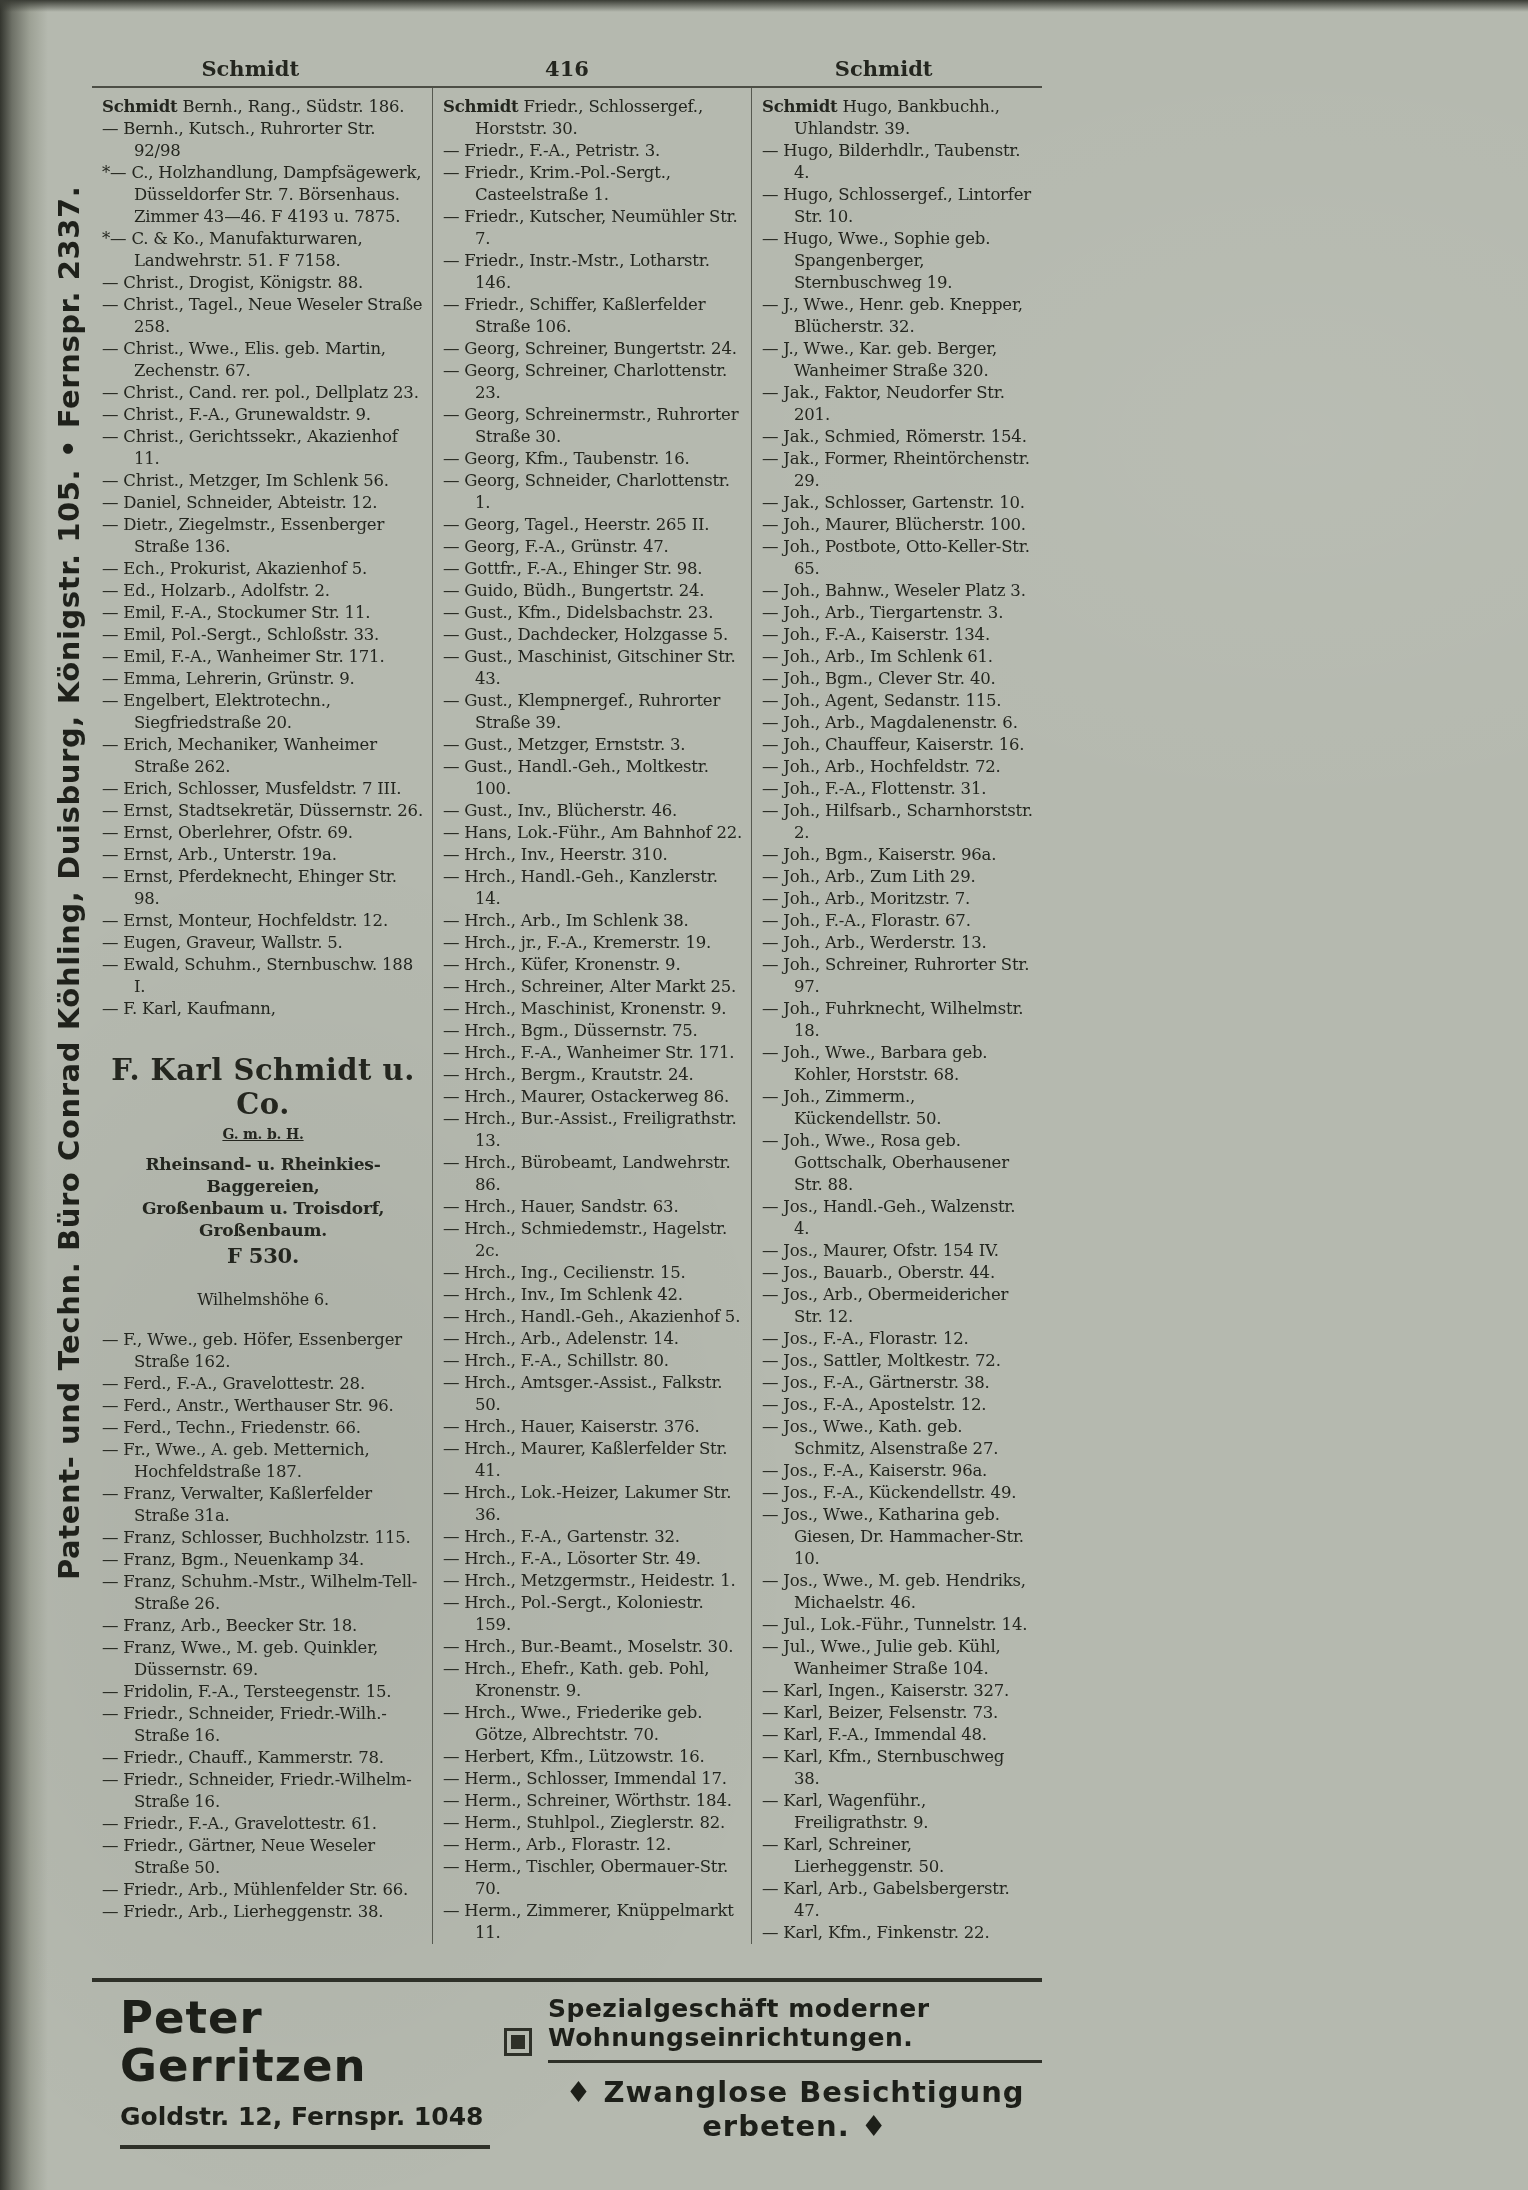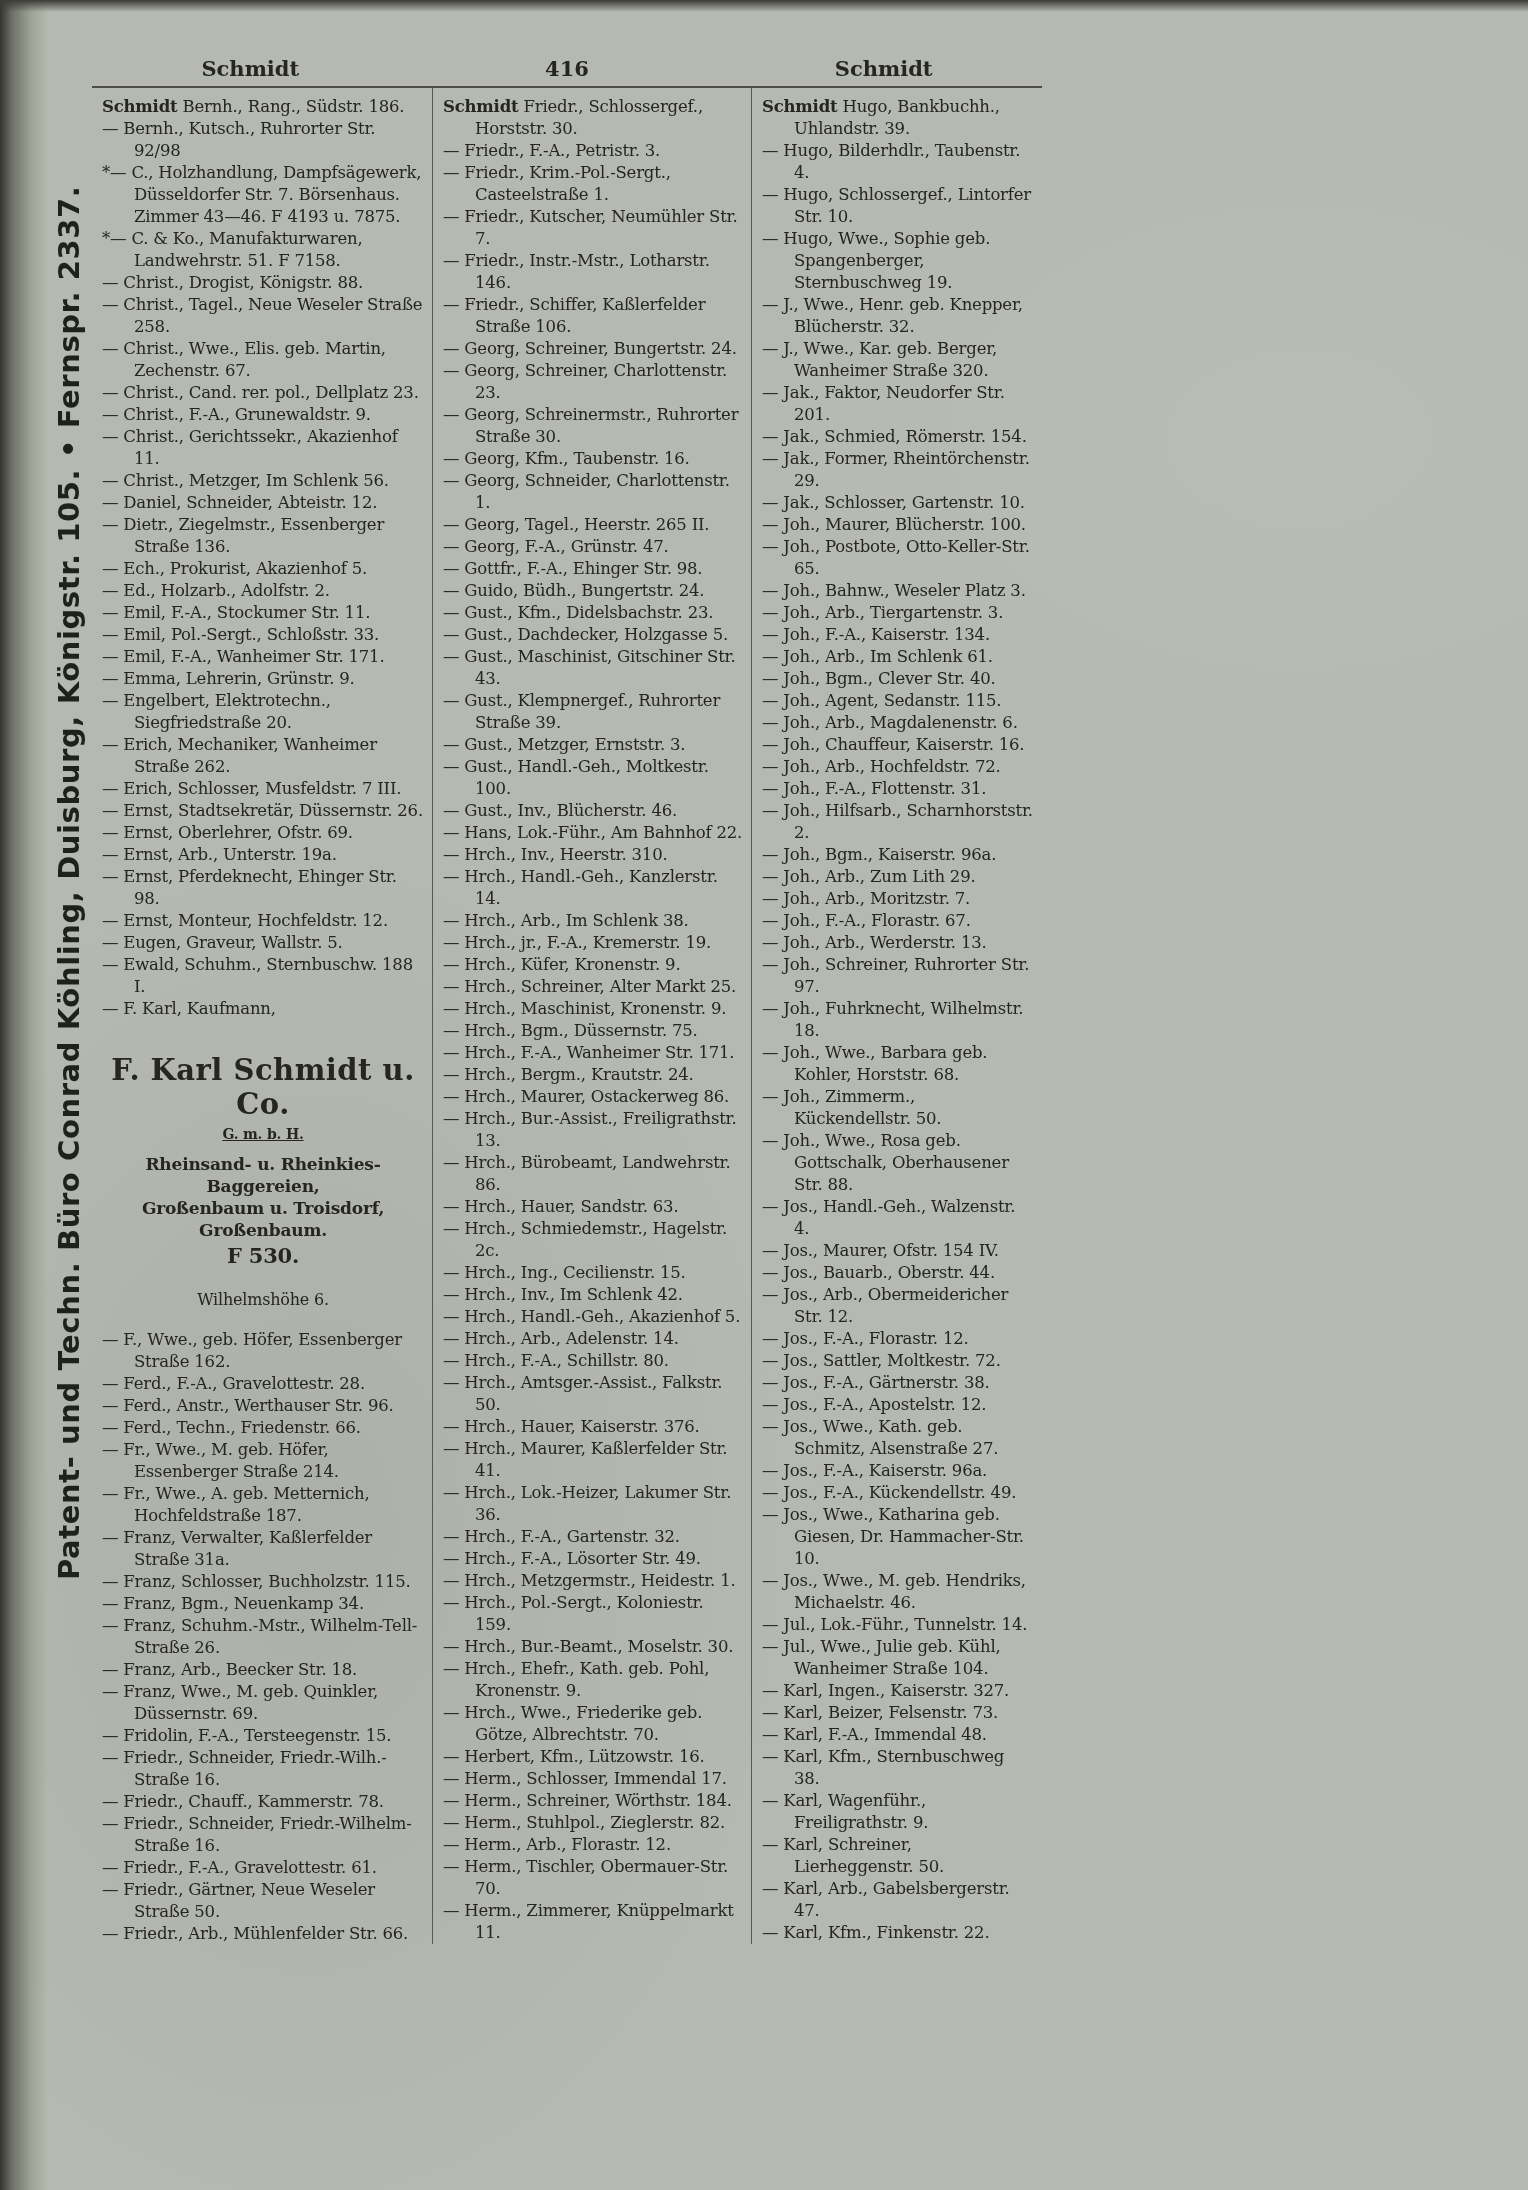--- a/index.html
+++ b/index.html
@@ -116,21 +116,20 @@
           <div class="ad-line">Großenbaum.</div>
           <div class="ad-phone">F 530.</div>
         </div>
         <div class="ad-continuation">Wilhelmshöhe 6.</div>
 
         <div>
             <div class="entry">— F., Wwe., geb. Höfer, Essenberger Straße 162.</div>
             <div class="entry">— Ferd., F.-A., Gravelottestr. 28.</div>
             <div class="entry">— Ferd., Anstr., Werthauser Str. 96.</div>
             <div class="entry">— Ferd., Techn., Friedenstr. 66.</div>
-            <div class="entry">— Fr., Wwe., M. geb. Höfer, Essenberger Straße 214.</div>
             <div class="entry">— Fr., Wwe., A. geb. Metternich, Hochfeldstraße 187.</div>
             <div class="entry">— Franz, Verwalter, Kaßlerfelder Straße 31a.</div>
             <div class="entry">— Franz, Schlosser, Buchholzstr. 115.</div>
             <div class="entry">— Franz, Bgm., Neuenkamp 34.</div>
             <div class="entry">— Franz, Schuhm.-Mstr., Wilhelm-Tell-Straße 26.</div>
             <div class="entry">— Franz, Arb., Beecker Str. 18.</div>
             <div class="entry">— Franz, Wwe., M. geb. Quinkler, Düssernstr. 69.</div>
             <div class="entry">— Fridolin, F.-A., Tersteegenstr. 15.</div>
             <div class="entry">— Friedr., Schneider, Friedr.-Wilh.-Straße 16.</div>
             <div class="entry">— Friedr., Chauff., Kammerstr. 78.</div>
@@ -263,15 +262,26 @@
           <div class="entry">— Karl, Beizer, Felsenstr. 73.</div>
           <div class="entry">— Karl, F.-A., Immendal 48.</div>
           <div class="entry">— Karl, Kfm., Sternbuschweg 38.</div>
           <div class="entry">— Karl, Wagenführ., Freiligrathstr. 9.</div>
           <div class="entry">— Karl, Schreiner, Lierheggenstr. 50.</div>
           <div class="entry">— Karl, Arb., Gabelsbergerstr. 47.</div>
           <div class="entry">— Karl, Kfm., Finkenstr. 22.</div>
         </div>
     </div>
 
+    <div class="footer">
+      <div class="f-left">
+        <div class="f-name">Peter Gerritzen</div>
+        <div class="f-addr">Goldstr. 12, Fernspr. 1048</div>
+      </div>
+      <div class="f-icon"></div>
+      <div class="f-right">
+        <div class="f-r1">Spezialgeschäft moderner Wohnungseinrichtungen.</div>
+        <div class="f-r2">♦ Zwanglose Besichtigung erbeten. ♦</div>
+      </div>
+    </div>
 
   </div>
 </div>
 
 </body></html>

